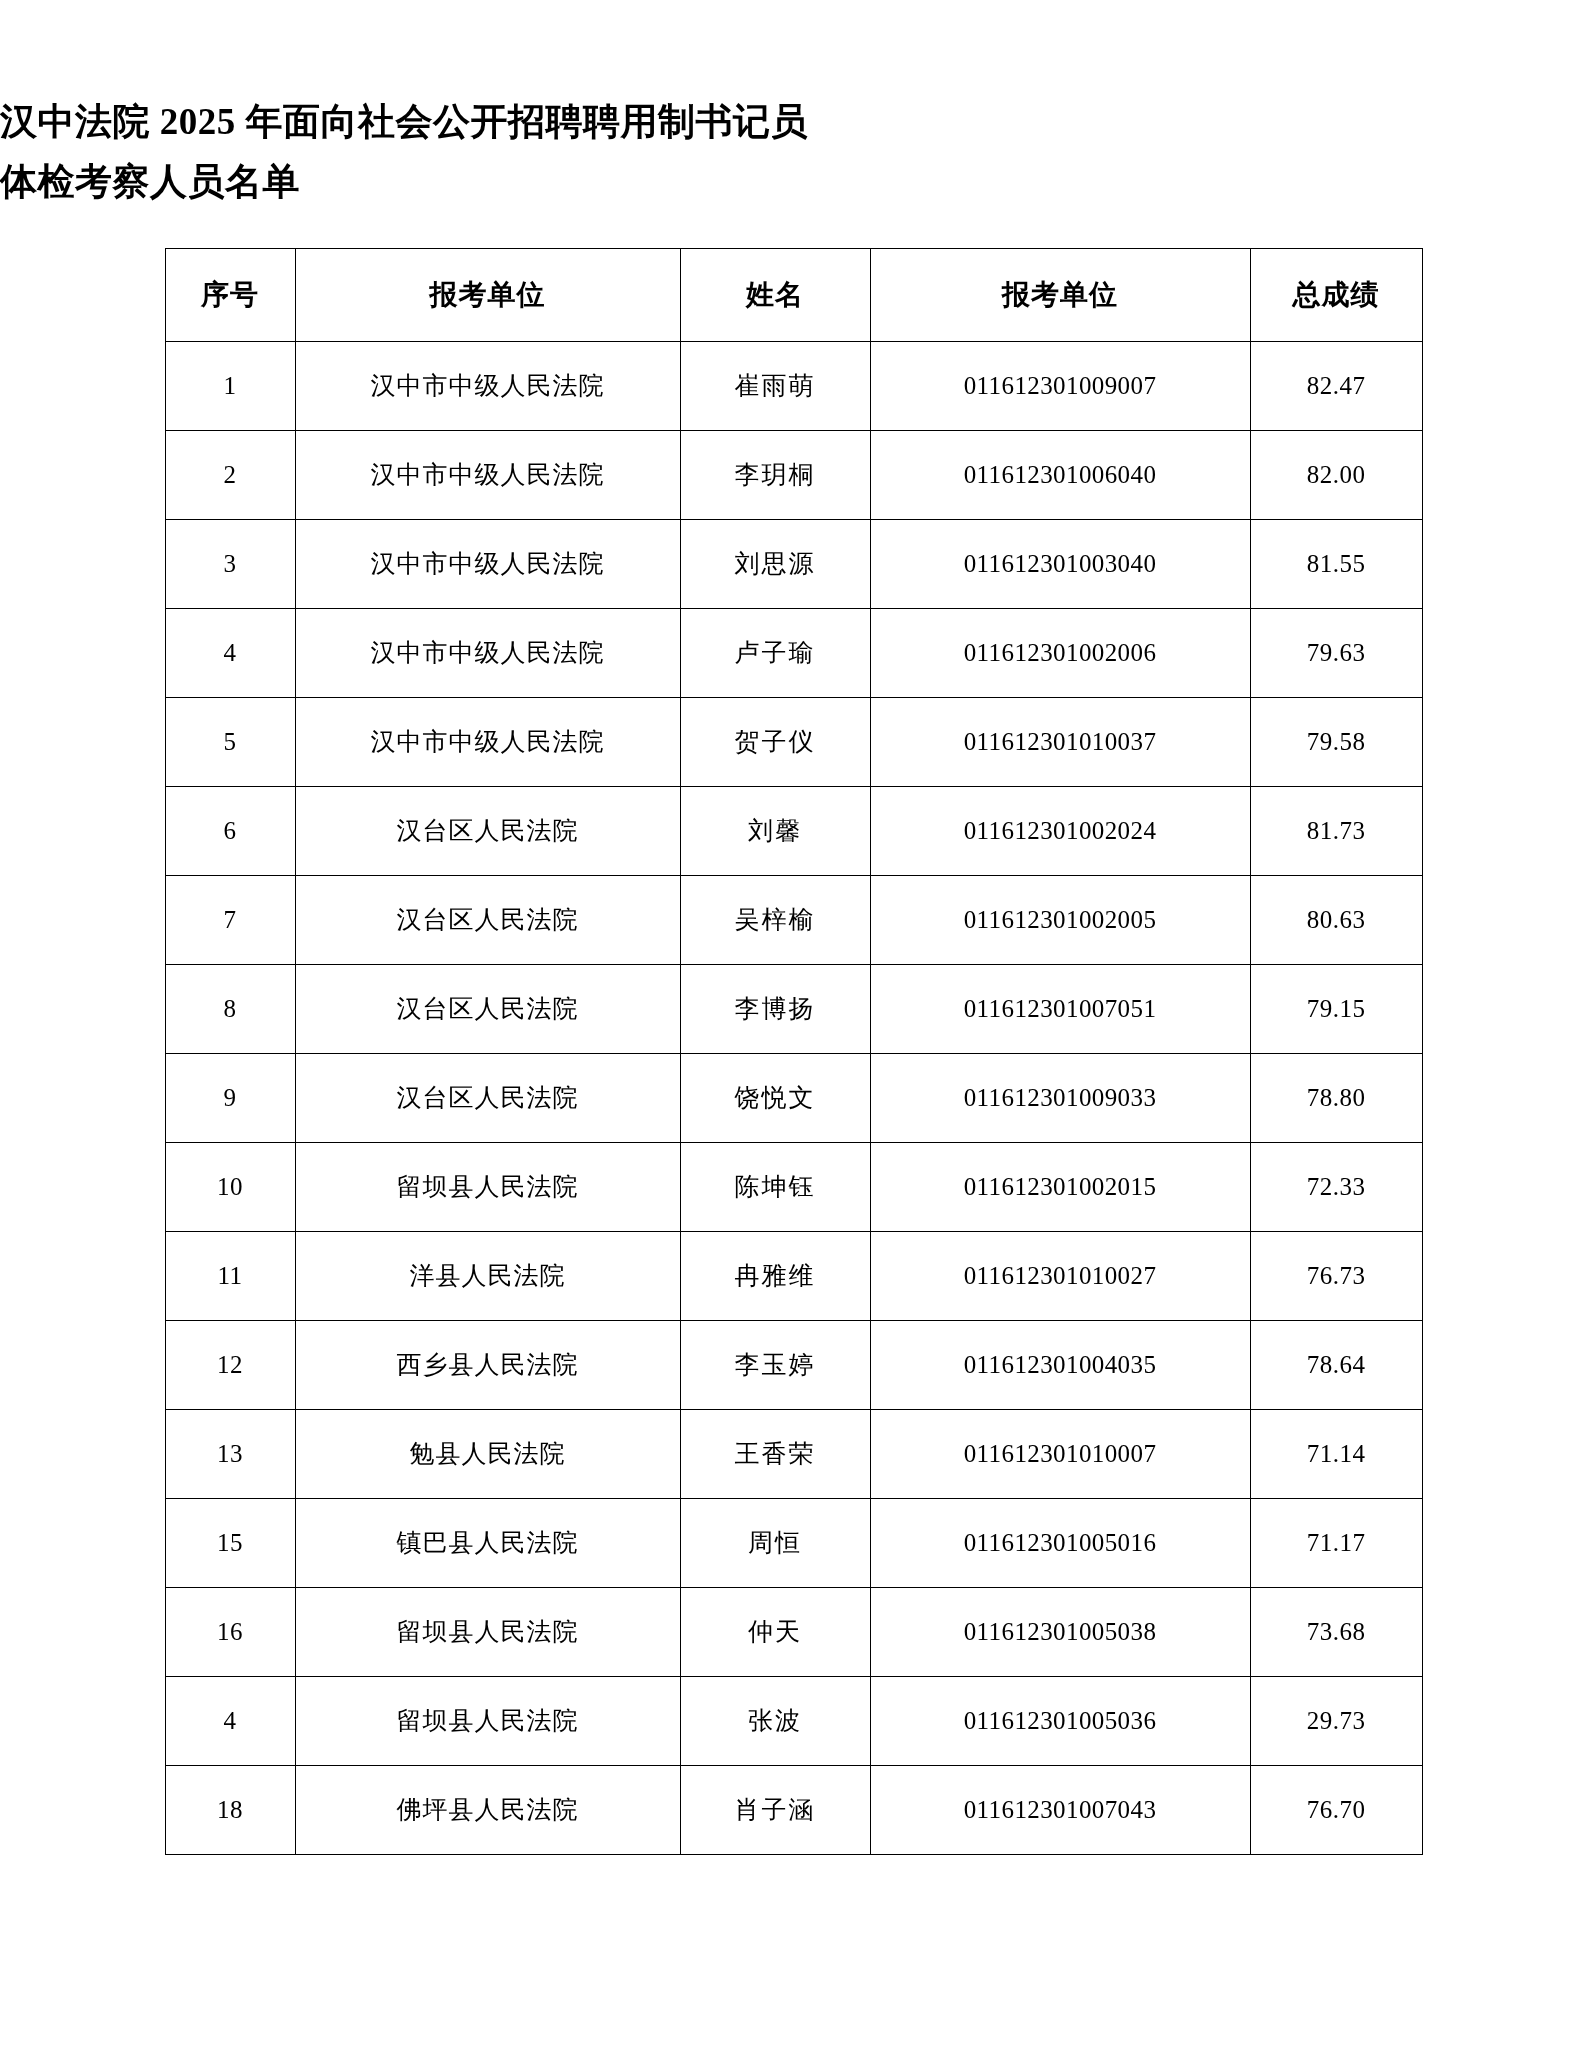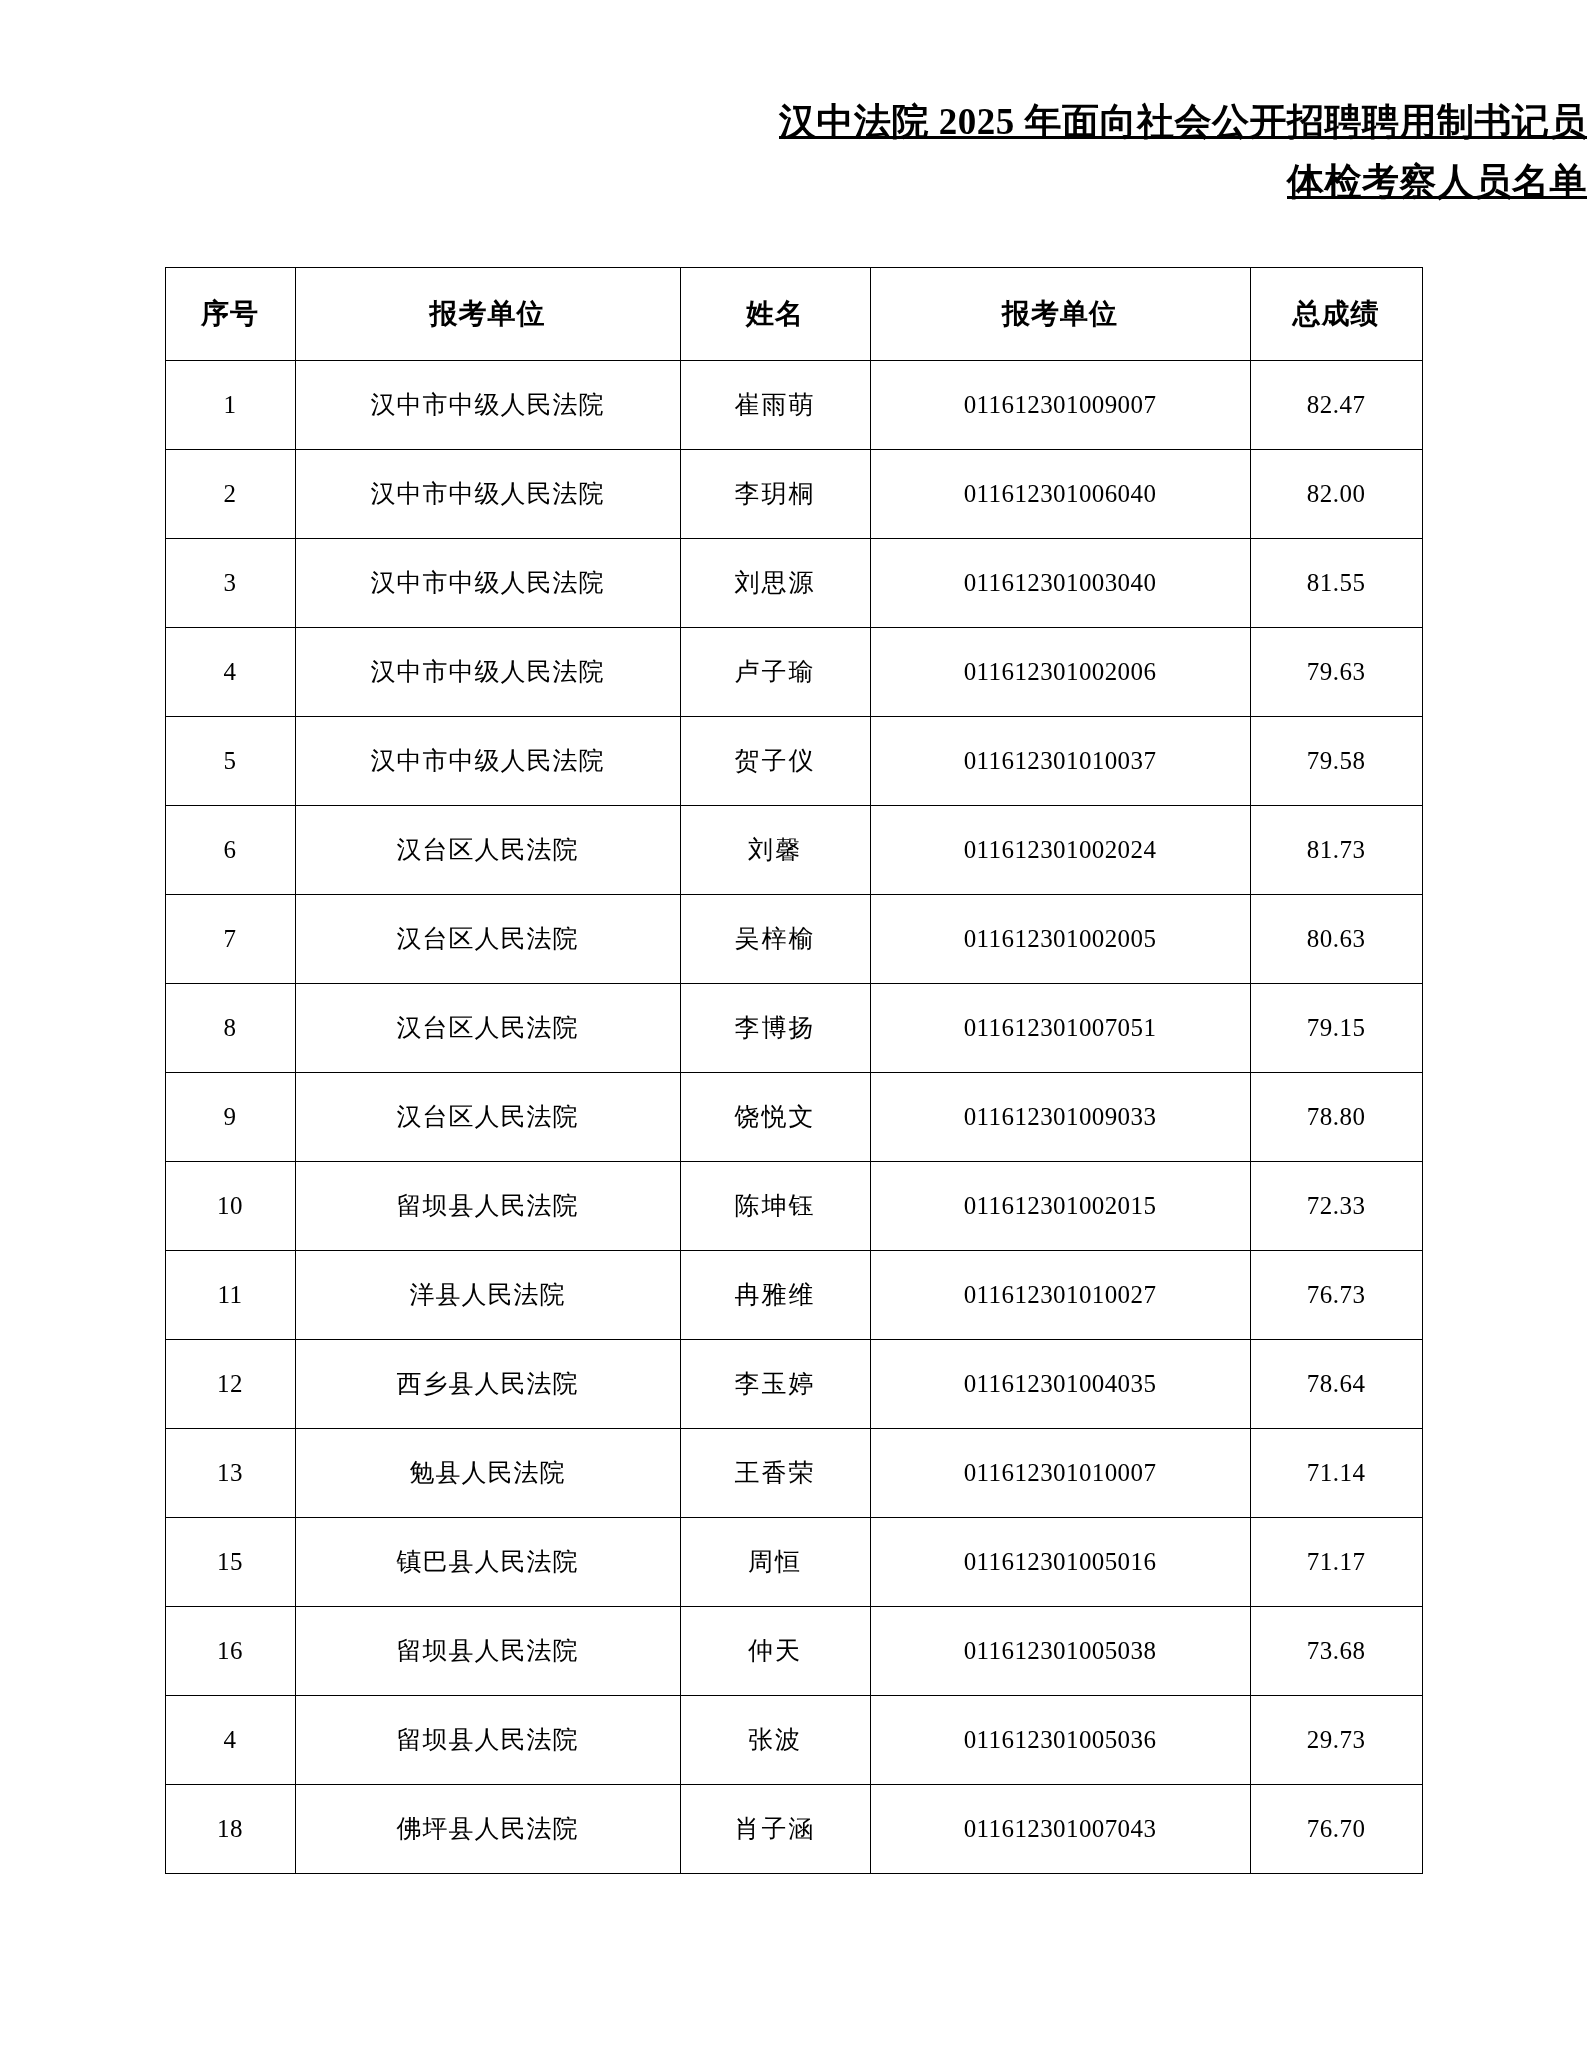--- a/index.html
+++ b/index.html
@@ -15,33 +15,32 @@
     -webkit-font-smoothing: antialiased;
   }
   .page {
     width: 1587px;
     min-height: 2072px;
     box-sizing: border-box;
     padding: 92px 0 0 0;
     position: relative;
   }
   .doc-title {
-    text-align: right;
+    text-align: left;
     font-weight: bold;
     font-size: 37px;
     line-height: 1.62;
     letter-spacing: 0.5px;
     font-family: "Liberation Serif", "DejaVu Serif", serif;
-    text-decoration: underline;
   }
   .doc-title .line {
     display: block;
   }
   .table-wrap {
-    margin-top: 55px;
+    margin-top: 36px;
     display: flex;
     justify-content: center;
     align-items: flex-end;
   }
   table.roster {
     border-collapse: collapse;
     table-layout: fixed;
     width: 1257px;
     font-size: 25px;
   }

